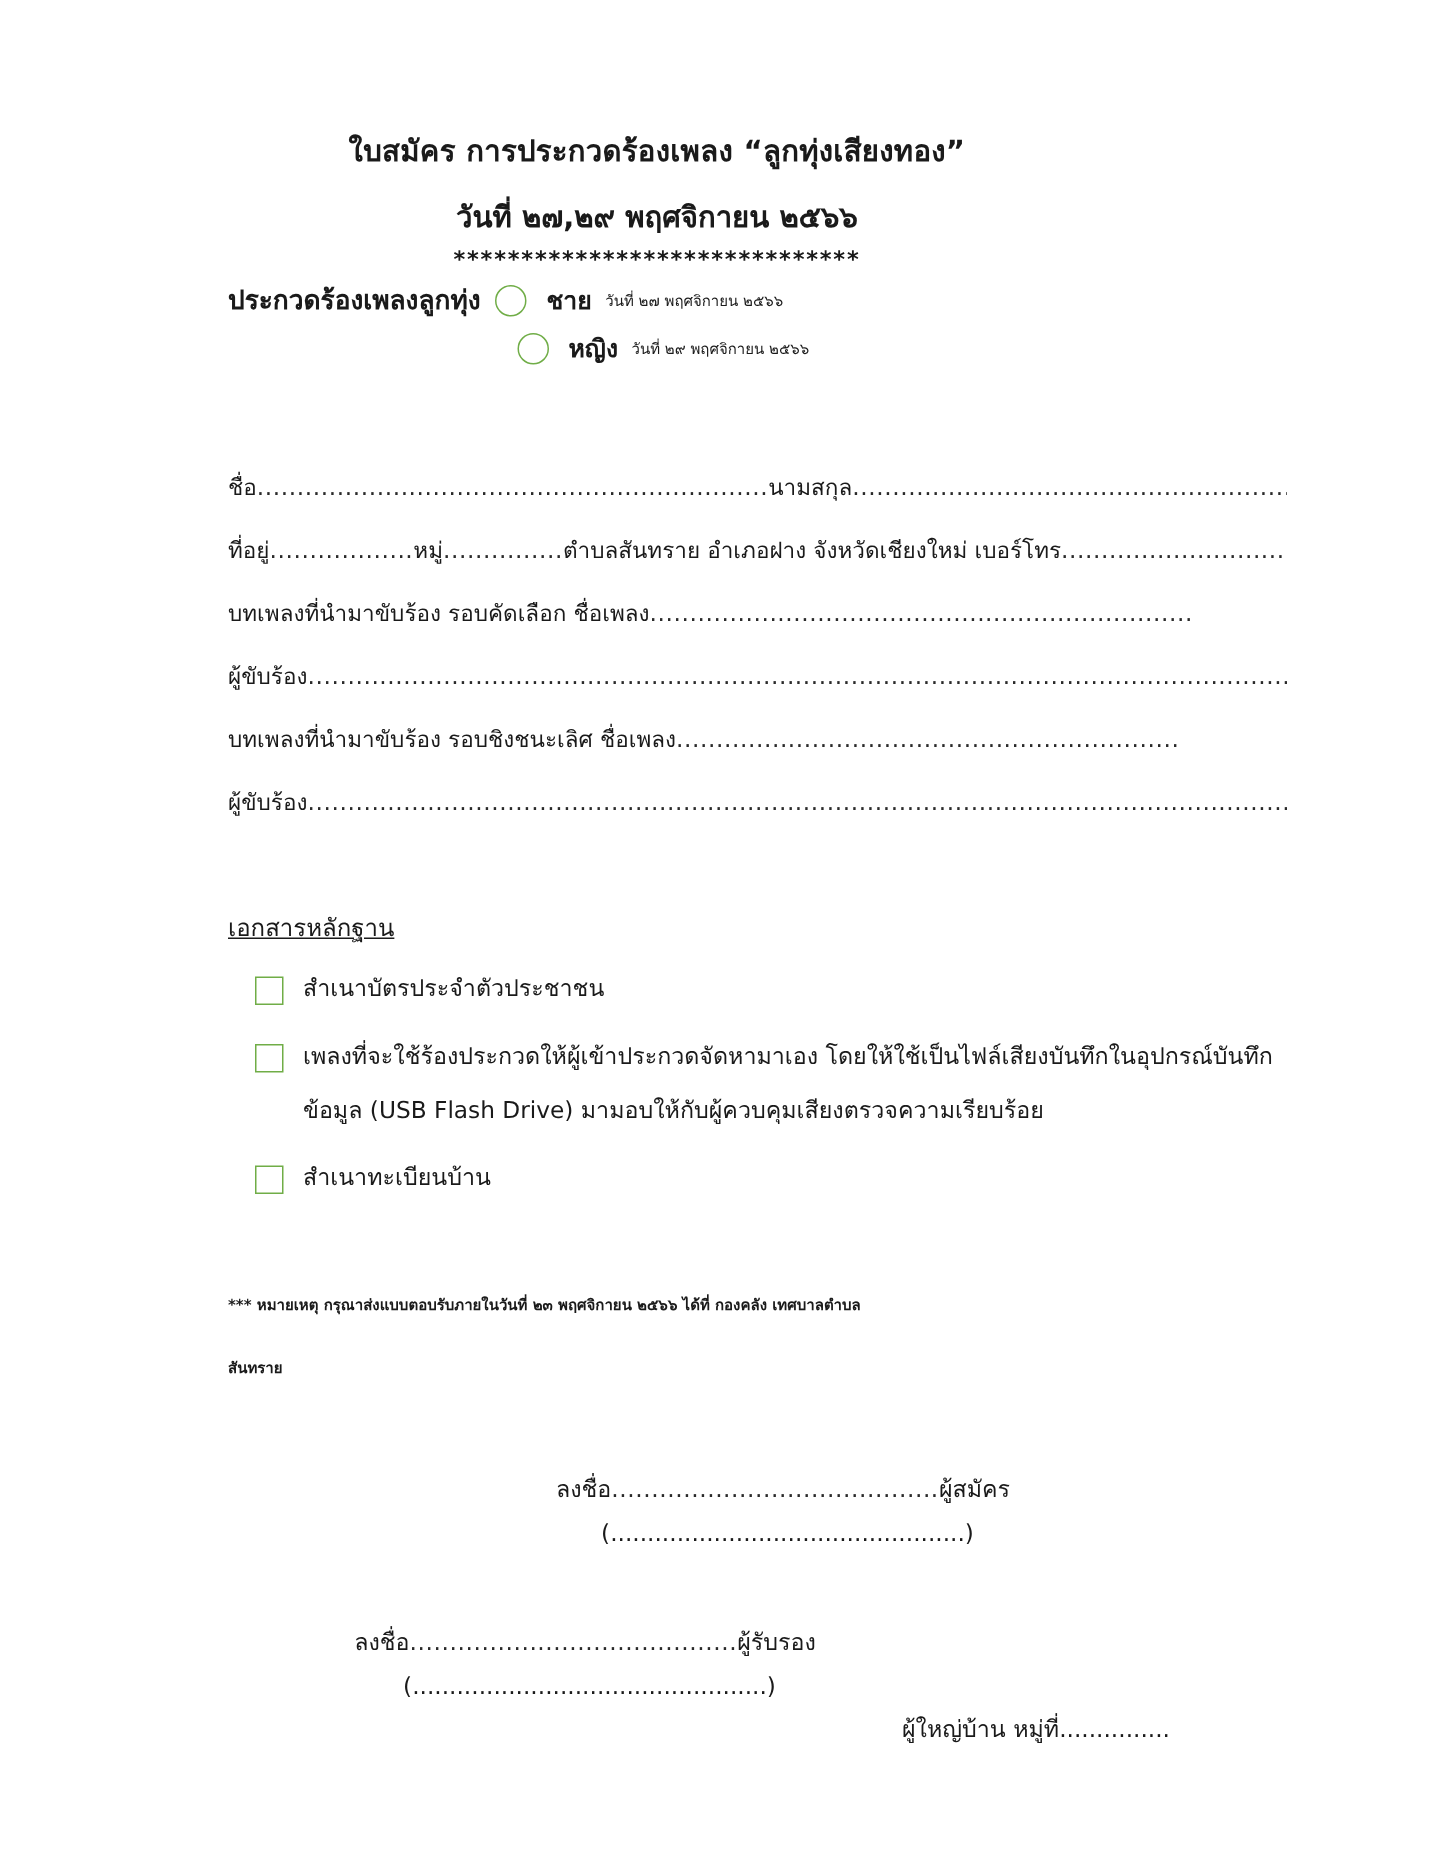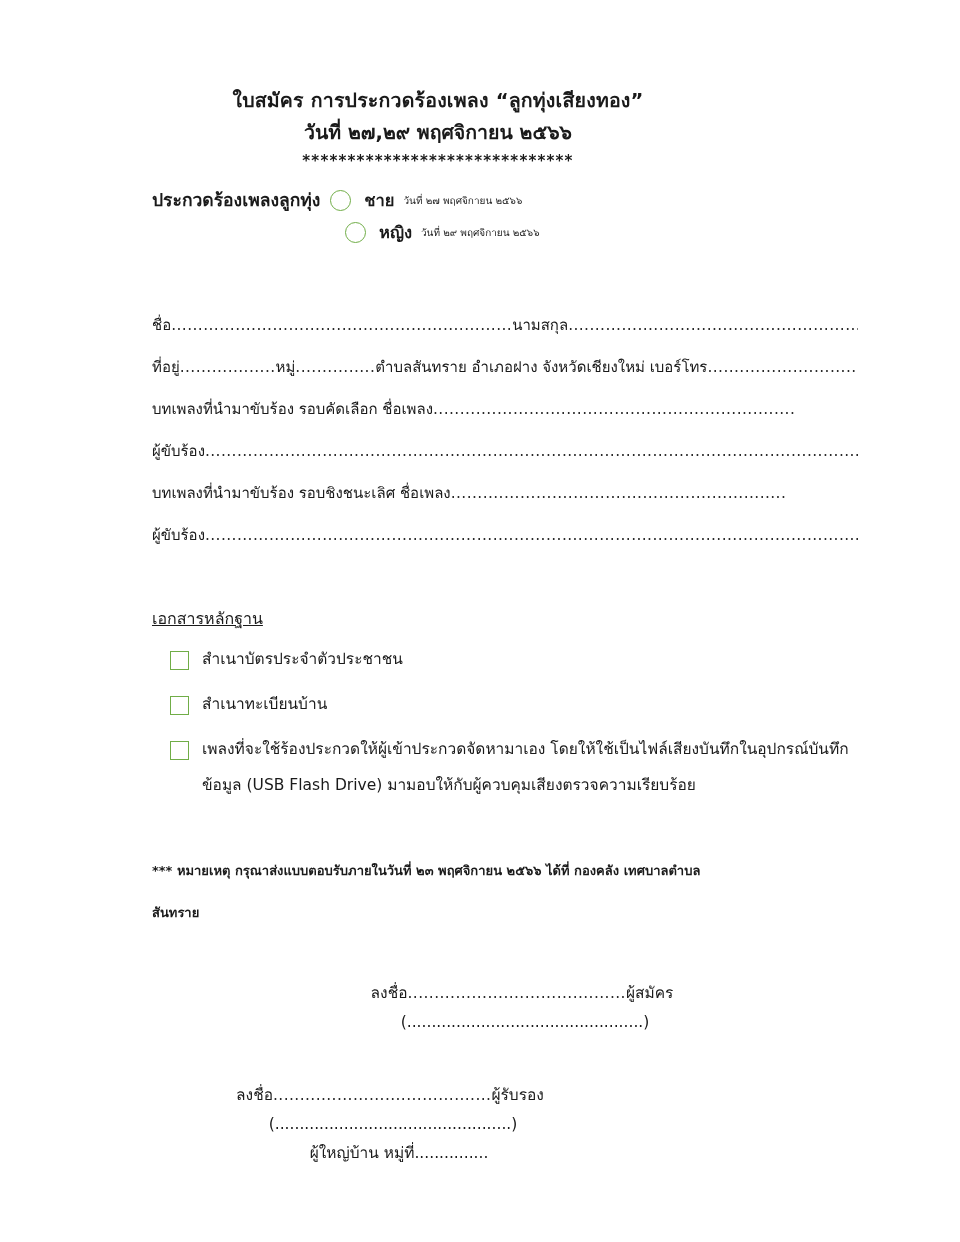--- a/index.html
+++ b/index.html
@@ -35,21 +35,21 @@
     font-weight: bold;
     letter-spacing: .2px;
     line-height: 30px;
     white-space: nowrap;
   }
   .title-line-2 {
     font-size: 19.5px;
     font-weight: bold;
     line-height: 30px;
     white-space: nowrap;
-    margin-top: 2px;
+    margin-top: 14px;
   }
   .title-stars {
     font-size: 15px;
     font-weight: bold;
     line-height: 22px;
     letter-spacing: 1.2px;
     margin-top: 2px;
     white-space: nowrap;
   }
 
@@ -151,21 +151,21 @@
     margin-top: -8px;
   }
   .check-text-wrap { max-width: 650px; }
 
   
   .note-block {
     position: absolute;
     left: 152px;
     top: 850px;
     width: 710px;
-    font-size: 13px;
+    font-size: 10px;
     font-weight: bold;
     line-height: 42px;
   }
   .note-line-2 { display: block; }
 
   
   .sign-block-1 {
     position: absolute;
     left: 0;
     top: 978px;
@@ -189,20 +189,21 @@
     font-size: 15.5px;
     line-height: 28px;
     white-space: nowrap;
     padding-left: 6px;
   }
   .sign-sub {
     font-size: 15.5px;
     line-height: 30px;
     white-space: nowrap;
     padding-left: 18px;
+    text-align: right;
   }
 </style>
 </head>
 <body>
 
 <div class="page">
 
   <div class="title-block">
     <div class="title-line-1">ใบสมัคร การประกวดร้องเพลง “ลูกทุ่งเสียงทอง”</div>
     <div class="title-line-2">วันที่ ๒๗,๒๙ พฤศจิกายน  ๒๕๖๖</div>
@@ -257,26 +258,26 @@
       <span class="docs-heading">เอกสารหลักฐาน</span>
     </div>
 
     <div class="check-row">
       <span class="checkbox"></span>
       <span class="check-text">สำเนาบัตรประจำตัวประชาชน</span>
     </div>
 
     <div class="check-row">
       <span class="checkbox"></span>
-      <span class="check-text">สำเนาทะเบียนบ้าน</span>
+      <span class="check-text check-text-wrap">เพลงที่จะใช้ร้องประกวดให้ผู้เข้าประกวดจัดหามาเอง  โดยให้ใช้เป็นไฟล์เสียงบันทึกในอุปกรณ์บันทึกข้อมูล (USB Flash Drive) มามอบให้กับผู้ควบคุมเสียงตรวจความเรียบร้อย</span>
     </div>
 
     <div class="check-row">
       <span class="checkbox"></span>
-      <span class="check-text check-text-wrap">เพลงที่จะใช้ร้องประกวดให้ผู้เข้าประกวดจัดหามาเอง  โดยให้ใช้เป็นไฟล์เสียงบันทึกในอุปกรณ์บันทึกข้อมูล (USB Flash Drive) มามอบให้กับผู้ควบคุมเสียงตรวจความเรียบร้อย</span>
+      <span class="check-text">สำเนาทะเบียนบ้าน</span>
     </div>
   </div>
 
   <div class="note-block">
     <span>*** หมายเหตุ กรุณาส่งแบบตอบรับภายในวันที่   ๒๓ พฤศจิกายน ๒๕๖๖ ได้ที่ กองคลัง  เทศบาลตำบล</span>
     <span class="note-line-2">สันทราย</span>
   </div>
 
   <div class="sign-block-1">
     <div class="sign-line">

